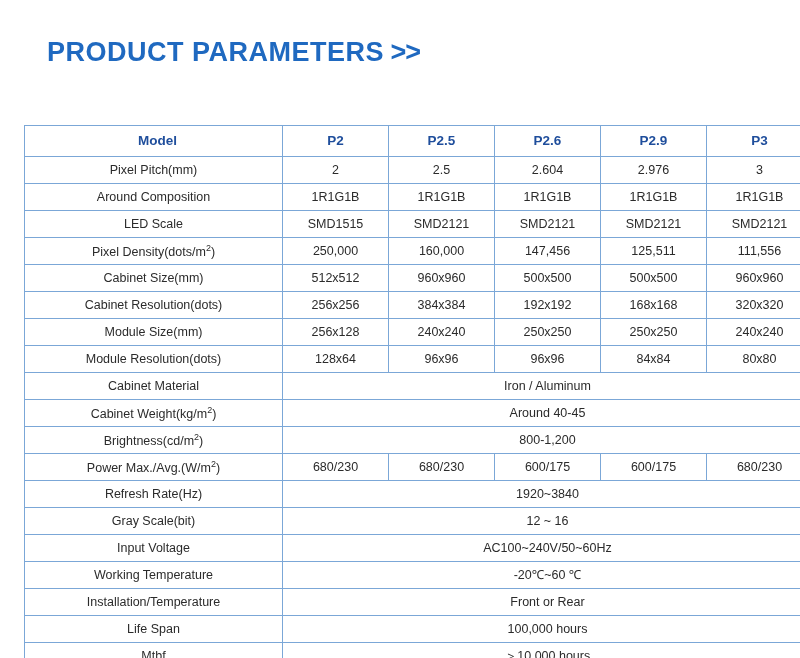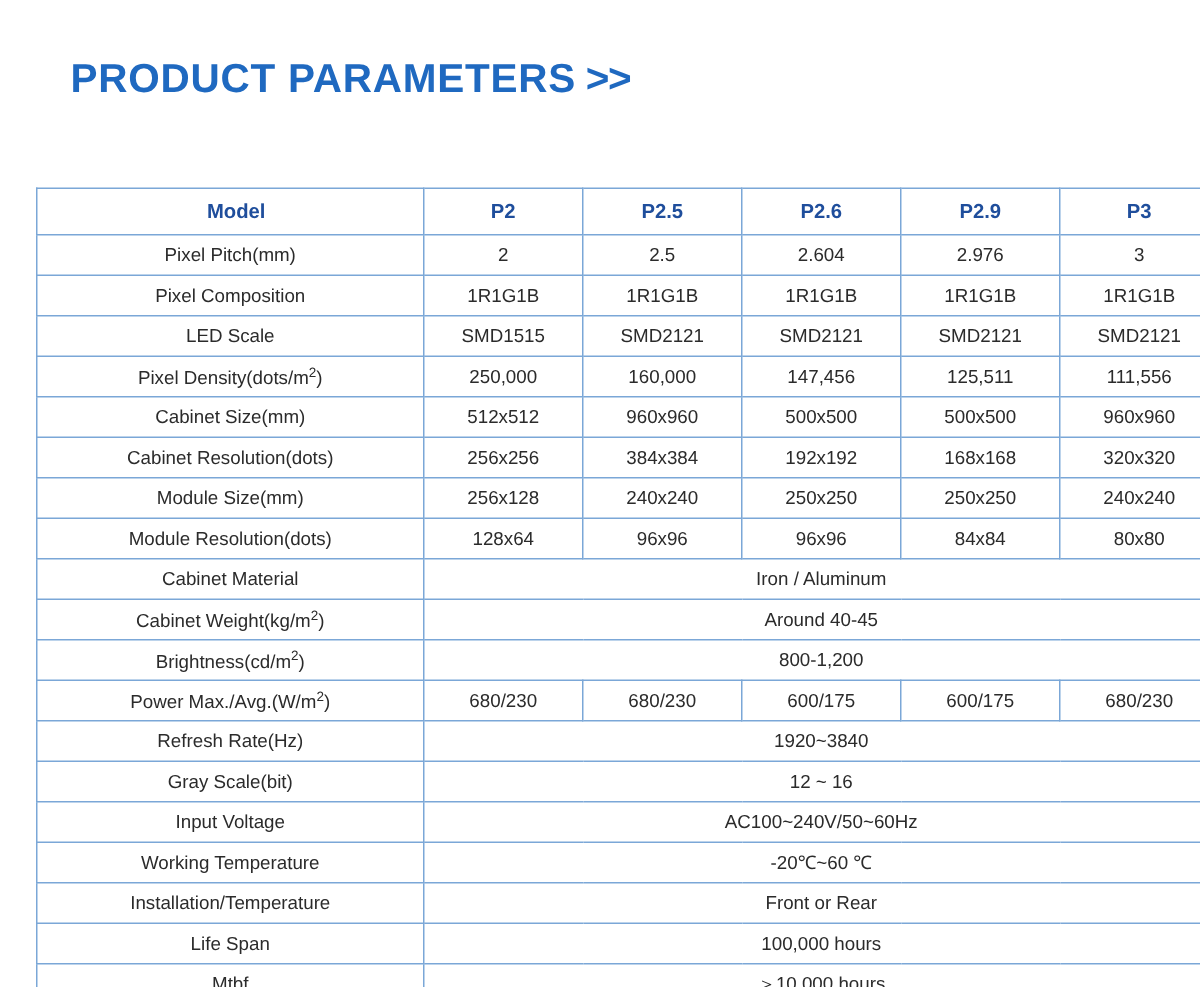--- a/index.html
+++ b/index.html
@@ -105,21 +105,21 @@
           </tr>
           <tr>
             <td class="label">Pixel Pitch(mm)</td>
             <td class="val">2</td>
             <td class="val">2.5</td>
             <td class="val">2.604</td>
             <td class="val">2.976</td>
             <td class="val">3</td>
           </tr>
           <tr>
-            <td class="label">Pixel Composition</td>
+            <td class="label">Around Composition</td>
             <td class="val">1R1G1B</td>
             <td class="val">1R1G1B</td>
             <td class="val">1R1G1B</td>
             <td class="val">1R1G1B</td>
             <td class="val">1R1G1B</td>
           </tr>
           <tr>
             <td class="label">LED  Scale</td>
             <td class="val">SMD1515</td>
             <td class="val">SMD2121</td>

